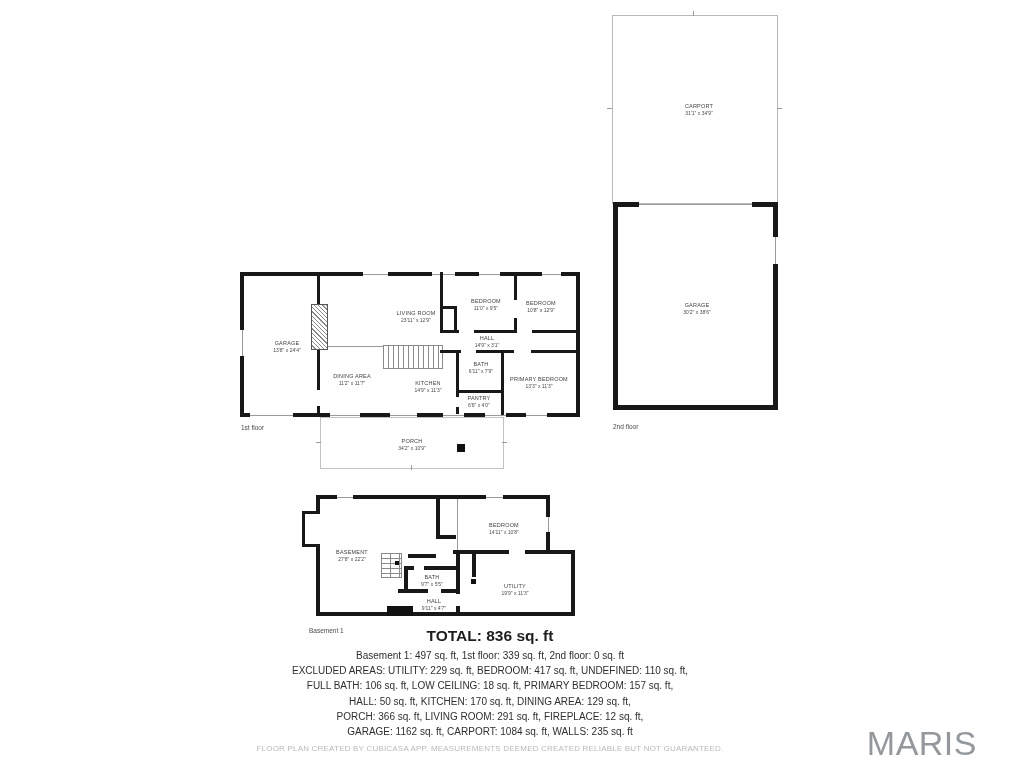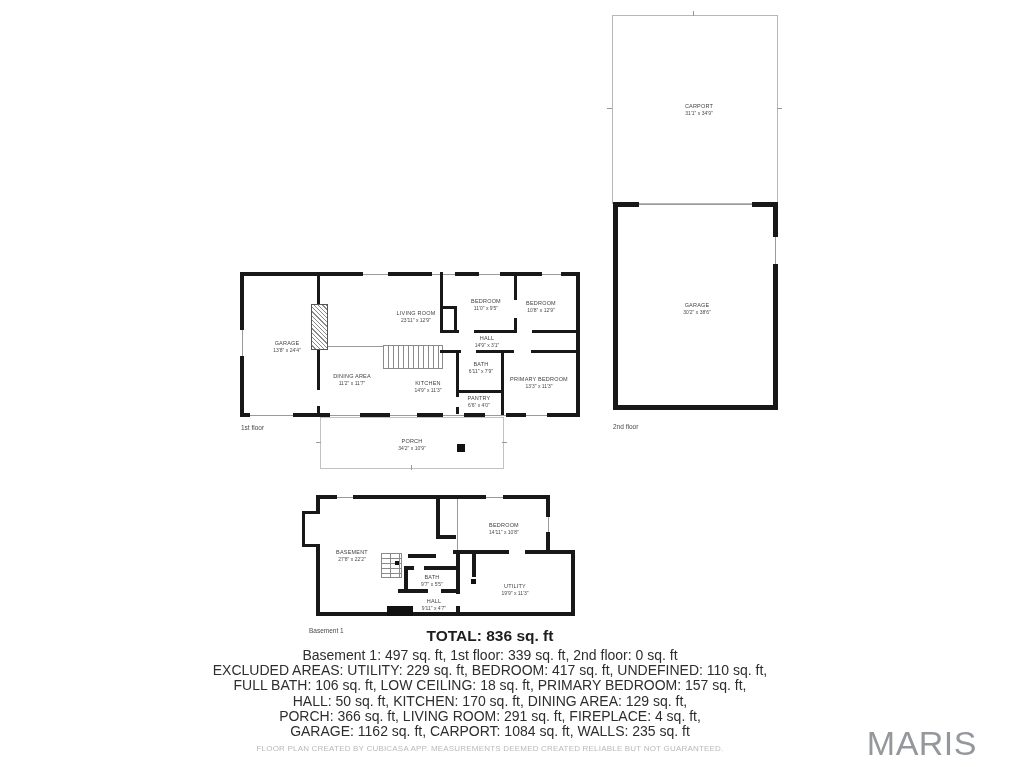--- a/index.html
+++ b/index.html
@@ -21,21 +21,21 @@
   .stairsV{position:absolute;border:1px solid #8a8a8a;background:#fff;
          background-image:repeating-linear-gradient(to bottom,transparent 0 4px,#8a8a8a 4px 5px),
                           repeating-linear-gradient(to right,transparent 0 8px,#8a8a8a 8px 9px);}
   .blk{position:absolute;background:#111;}
   .room{position:absolute;transform:translate(-50%,-50%);text-align:center;color:#3f3f3f;white-space:nowrap;}
   .room .nm{display:block;font-size:5.5px;line-height:7px;letter-spacing:0.2px;}
   .room .dm{display:block;font-size:5px;line-height:6px;color:#4a4a4a;}
   .floorlab{position:absolute;font-size:6.5px;color:#4a4a4a;}
   .summary{position:absolute;left:0;right:0;top:627px;text-align:center;color:#2e2e2e;}
   .total{font-size:15.5px;font-weight:bold;color:#1d1d1d;margin-bottom:3px;}
-  .sline{font-size:14px;line-height:15.2px;}
+  .sline{font-size:10px;line-height:15.2px;}
   .disclaimer{font-size:8px;color:#b6babd;margin-top:5px;letter-spacing:0.2px;}
   .watermark{position:absolute;top:724px;right:3px;font-size:34px;color:#94989c;letter-spacing:0.5px;}
 </style>
 </head>
 <body>
 
 <div id="canvas">
 
   <div class="outline" style="left:612px;top:15px;width:164px;height:187px;"></div>
   <div class="tick" style="left:693px;top:11px;width:1px;height:5px;"></div>
@@ -213,20 +213,20 @@
     <span class="dm">9'11" x 4'7"</span>
   </div>
   <div class="floorlab" style="left:309px;top:627px;">Basement 1</div>
 
   <div class="summary">
     <div class="total">TOTAL: 836 sq. ft</div>
     <div class="sline">Basement 1: 497 sq. ft, 1st floor: 339 sq. ft, 2nd floor: 0 sq. ft</div>
     <div class="sline">EXCLUDED AREAS: UTILITY: 229 sq. ft, BEDROOM: 417 sq. ft, UNDEFINED: 110 sq. ft,</div>
     <div class="sline">FULL BATH: 106 sq. ft, LOW CEILING: 18 sq. ft, PRIMARY BEDROOM: 157 sq. ft,</div>
     <div class="sline">HALL: 50 sq. ft, KITCHEN: 170 sq. ft, DINING AREA: 129 sq. ft,</div>
-    <div class="sline">PORCH: 366 sq. ft, LIVING ROOM: 291 sq. ft, FIREPLACE: 4 sq. ft,</div>
+    <div class="sline">PORCH: 366 sq. ft, LIVING ROOM: 291 sq. ft, FIREPLACE: 12 sq. ft,</div>
     <div class="sline">GARAGE: 1162 sq. ft, CARPORT: 1084 sq. ft, WALLS: 235 sq. ft</div>
     <div class="disclaimer">FLOOR PLAN CREATED BY CUBICASA APP. MEASUREMENTS DEEMED CREATED RELIABLE BUT NOT GUARANTEED.</div>
   </div>
 
   <div class="watermark">MARIS</div>
 
 </div>
 
 </body></html>

